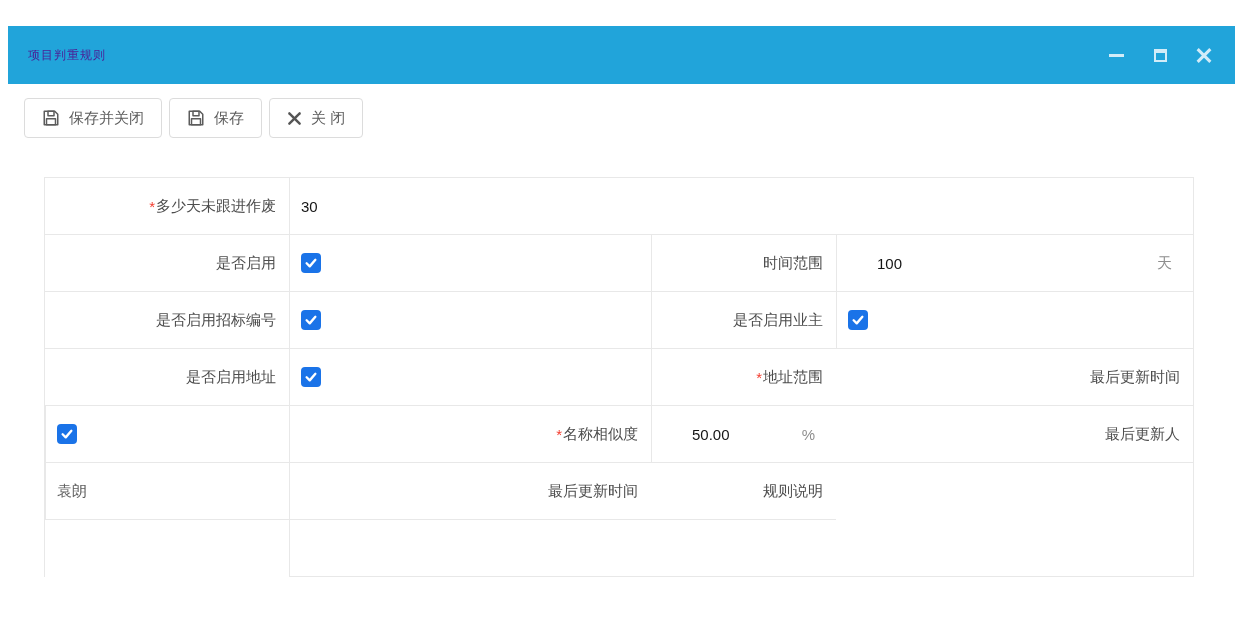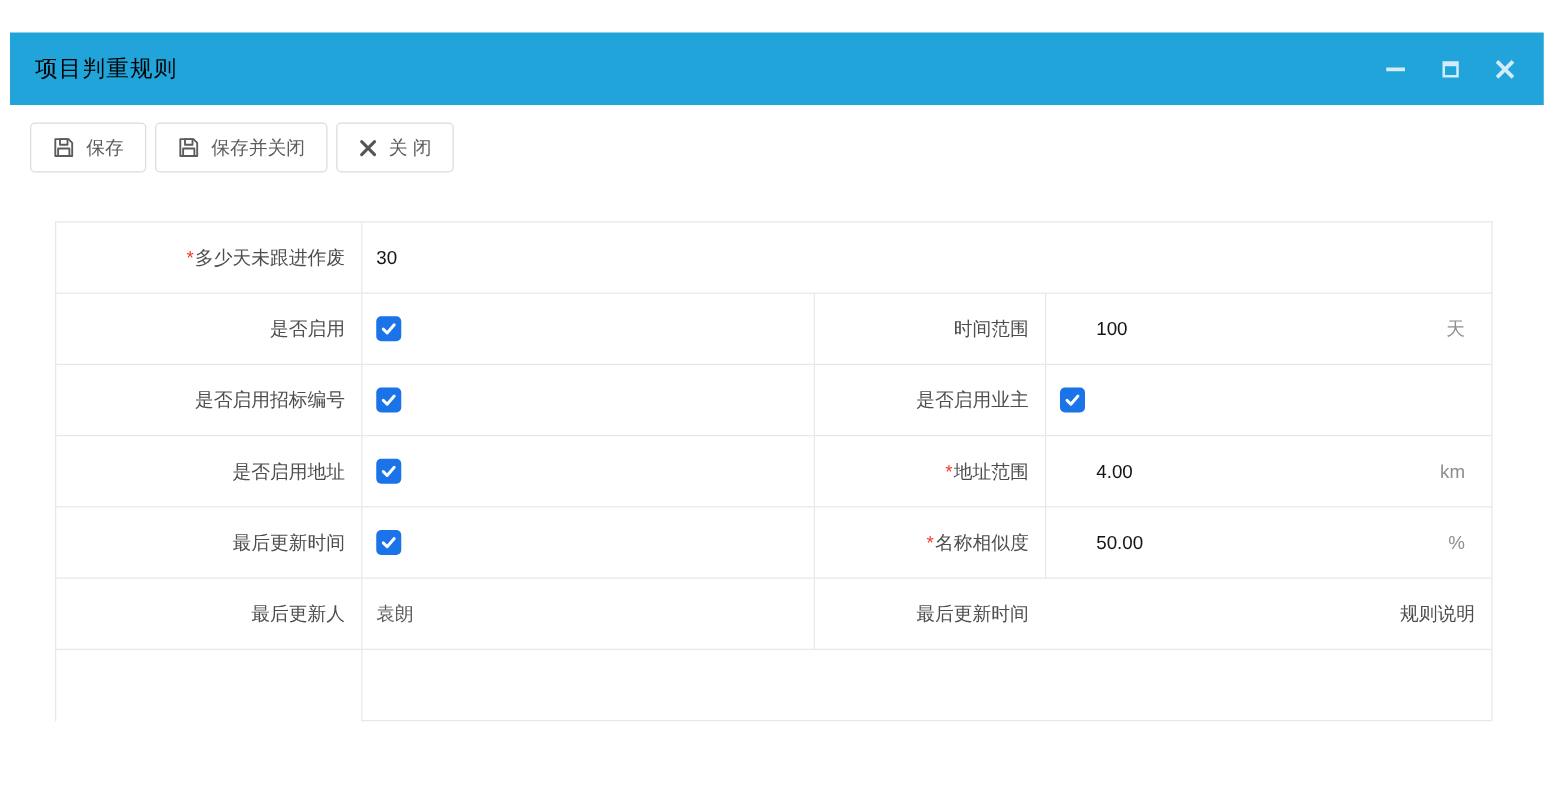--- a/index.html
+++ b/index.html
@@ -14,21 +14,21 @@
     --check-blue:#1a73e8;
     --icon-gray:#5c5c5c;
   }
   *{margin:0;padding:0;box-sizing:border-box;}
   html,body{width:1239px;height:644px;background:#fff;overflow:hidden;
     font-family:"Liberation Sans","DejaVu Sans",sans-serif;}
   .dialog{position:absolute;left:8px;top:26px;width:1227px;height:618px;background:#fff;}
   
   .titlebar{height:58px;background:var(--titlebar-blue);display:flex;align-items:center;
     padding:0 22px 0 20px;}
-  .titlebar .title{color:#000000;font-size:18px;letter-spacing:1px;}
+  .titlebar .title{color:#4c1d95;font-size:12px;letter-spacing:1px;}
   .win-controls{margin-left:auto;display:flex;align-items:center;gap:26px;}
   .win-btn{width:18px;height:18px;display:flex;align-items:center;justify-content:center;cursor:pointer;}
   .ic-min{width:15px;height:3px;background:#d2ecf8;}
   .ic-max{width:13px;height:13px;border:2px solid #d2ecf8;border-top-width:4px;}
   .ic-close{position:relative;width:16px;height:16px;}
   .ic-close::before,.ic-close::after{content:"";position:absolute;left:-1px;top:7px;width:18px;height:3px;
     background:#d2ecf8;}
   .ic-close::before{transform:rotate(45deg);}
   .ic-close::after{transform:rotate(-45deg);}
   
@@ -76,31 +76,31 @@
 
   <div class="toolbar">
     <button class="tb-btn">
       <span>
         <svg width="18" height="18" viewBox="0 0 24 24" fill="none" stroke="#5c5c5c" stroke-width="2" stroke-linejoin="round">
           <path d="M3 3 h14 l4 4 v14 h-18 z"></path>
           <rect x="8" y="3" width="8" height="6"></rect>
           <rect x="6" y="13" width="12" height="8"></rect>
         </svg>
       </span>
-      <span>保存</span>
+      <span>保存并关闭</span>
     </button>
     <button class="tb-btn">
       <span>
         <svg width="18" height="18" viewBox="0 0 24 24" fill="none" stroke="#5c5c5c" stroke-width="2" stroke-linejoin="round">
           <path d="M3 3 h14 l4 4 v14 h-18 z"></path>
           <rect x="8" y="3" width="8" height="6"></rect>
           <rect x="6" y="13" width="12" height="8"></rect>
         </svg>
       </span>
-      <span>保存并关闭</span>
+      <span>保存</span>
     </button>
     <button class="tb-btn">
       <span>
         <svg width="15" height="15" viewBox="0 0 16 16" stroke="#555" stroke-width="2.6" stroke-linecap="round">
           <line x1="2.5" y1="2.5" x2="13.5" y2="13.5"></line>
             <line x1="13.5" y1="2.5" x2="2.5" y2="13.5"></line>
         </svg>
       </span>
       <span>关 闭</span>
     </button>
@@ -162,24 +162,20 @@
       <span class="checkbox">
         <svg width="14" height="14" viewBox="0 0 24 24" fill="none" stroke="#fff" stroke-width="4" stroke-linecap="round" stroke-linejoin="round">
             <path d="M4.5 12.5 L9.8 17.8 L19.5 6.5"></path>
           </svg>
       </span>
     </div>
     <div class="cell lbl bl">
       <span class="req">*</span>
         <span>地址范围</span>
     </div>
-    <div class="cell val with-unit bl">
-      <span>4.00</span>
-      <span class="unit">km</span>
-    </div>
 
     <div class="cell lbl">
       <span>最后更新时间</span>
     </div>
     <div class="cell val bl">
       <span class="checkbox">
         <svg width="14" height="14" viewBox="0 0 24 24" fill="none" stroke="#fff" stroke-width="4" stroke-linecap="round" stroke-linejoin="round">
             <path d="M4.5 12.5 L9.8 17.8 L19.5 6.5"></path>
           </svg>
       </span>

